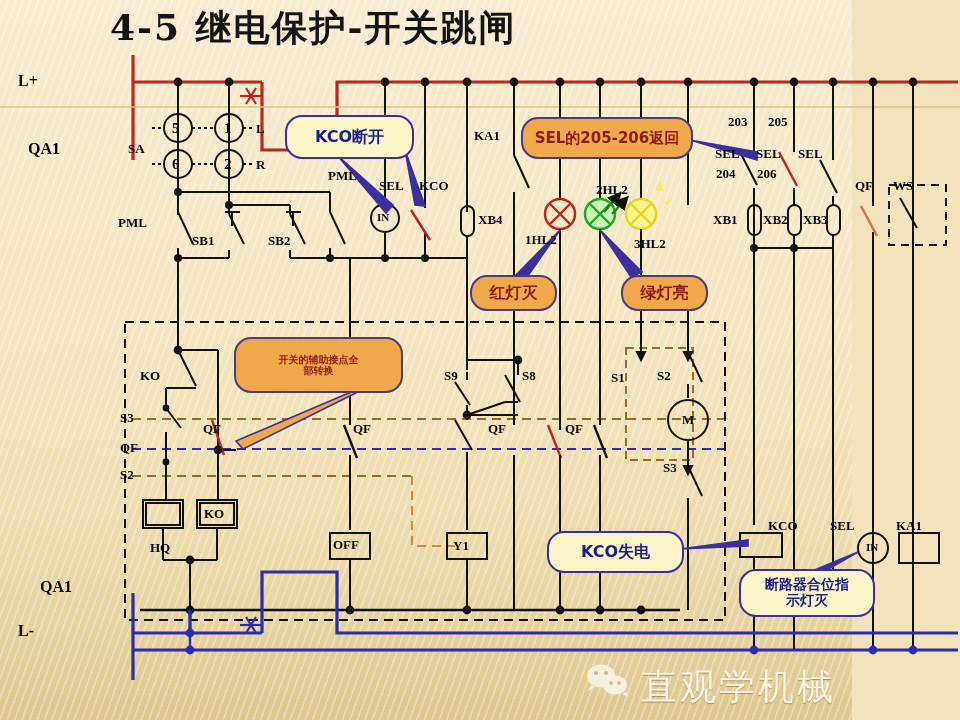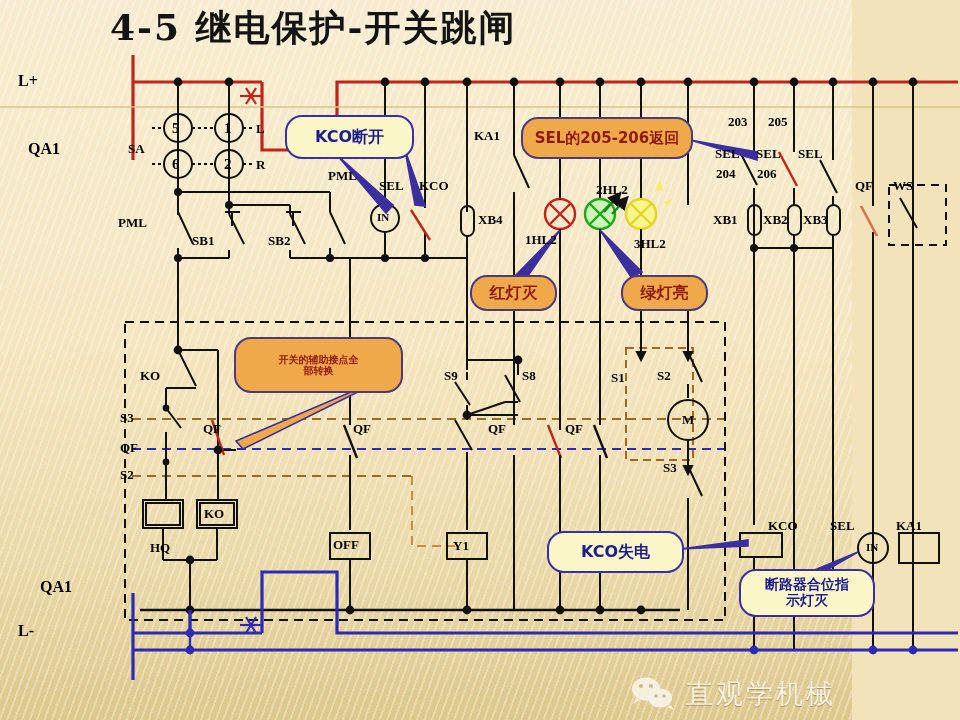--- a/index.html
+++ b/index.html
@@ -27,23 +27,23 @@
   .lbl.big{font-size:16px;}
   
   .callout{
     position:absolute;border-radius:17px;display:flex;align-items:center;justify-content:center;
     text-align:center;line-height:1.12;font-weight:700;white-space:pre-line;
     font-family:"DejaVu Sans","Liberation Sans",sans-serif;
   }
   .co-yellow{background:#fbf6c8;border:2px solid #3b2fa0;color:#1d1d8e;}
   .co-orange{background:#f0a94a;border:2px solid #4c3a7a;color:#8c1b14;}
   .wm{
-    position:absolute;right:16px;bottom:8px;display:flex;align-items:flex-end;gap:10px;
+    position:absolute;right:16px;bottom:8px;display:flex;align-items:flex-start;gap:10px;
     color:#f6f1e2;font-family:"DejaVu Sans","Liberation Sans",sans-serif;
-    font-size:27px;font-weight:400;letter-spacing:3px;
+    font-size:36px;font-weight:400;letter-spacing:3px;
     text-shadow:0 1px 1px rgba(120,95,40,.55);
   }
 </style>
 </head>
 <body>
 
 <div id="stage">
 
   <div class="title">4-5  继电保护-开关跳闸</div>
 

